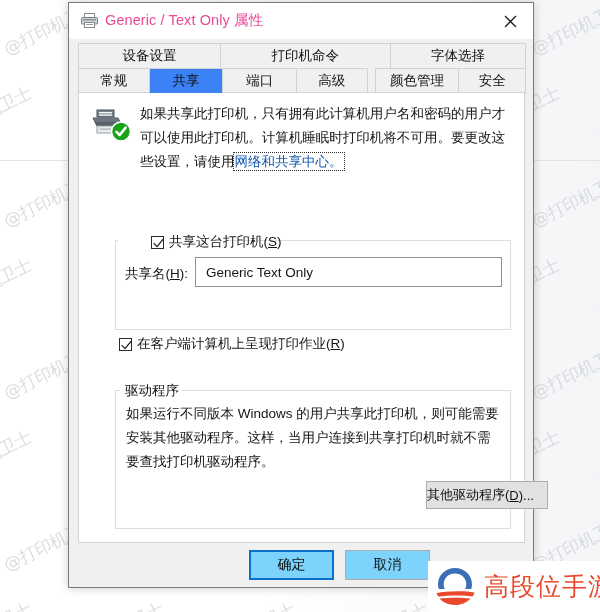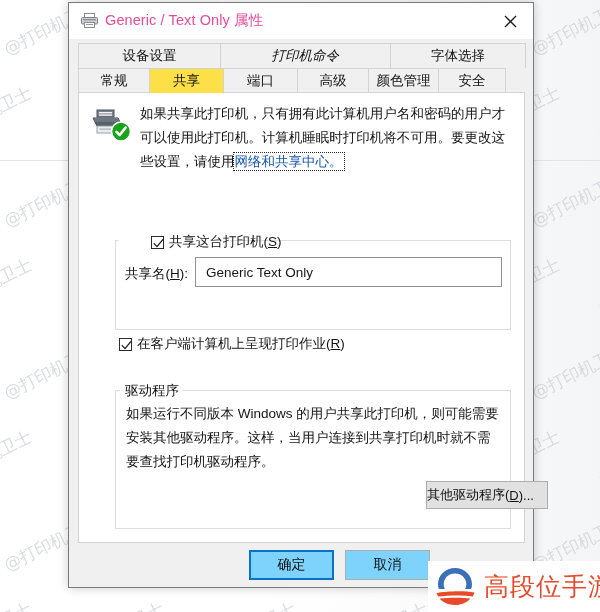--- a/index.html
+++ b/index.html
@@ -111,21 +111,21 @@
     display: flex;
     align-items: center;
     justify-content: center;
     font-size: 13.5px;
     color: #121212;
     box-sizing: border-box;
     cursor: default;
     white-space: nowrap;
   }
   .tab.selected {
-    background: #fde047;
+    background: #3b82f6;
     border-color: #d3d3d3;
     position: relative;
     z-index: 3;
   }
   #tab-row-top .tab { height: 25px; }
   #tab-row-bottom { margin-top: 0; }
   #tab-row-bottom .tab { height: 26px; border-bottom: 1px solid #d3d3d3; }
   #tab-row-bottom .tab.selected { border-bottom-color: #ffffff; }
 
   
@@ -438,41 +438,41 @@
         <line x1="12" y1="1" x2="1" y2="12" stroke="#1a1a1a" stroke-width="1.25"></line>
       </svg>
     </div>
   </div>
 
   <div id="tab-area">
     <div class="tab-row" id="tab-row-top">
         <div class="tab" style="width: 152px;">
           <span>设备设置</span>
         </div>
-        <div class="tab" style="width: 182px; font-style: italic;">
+        <div class="tab" style="width: 182px;">
           <span>打印机命令</span>
         </div>
         <div class="tab" style="width: 145px;">
           <span>字体选择</span>
         </div>
       </div>
     <div class="tab-row" id="tab-row-bottom">
         <div class="tab" style="width: 72px;">
           <span>常规</span>
         </div>
         <div class="tab selected" style="width: 75px;">
           <span>共享</span>
         </div>
         <div class="tab" style="width: 75px;">
           <span>端口</span>
         </div>
         <div class="tab" style="width: 72px;">
           <span>高级</span>
         </div>
-        <div class="tab" style="width: 71px;">
+        <div class="tab" style="width: 85px; margin-left: 8px;">
           <span>颜色管理</span>
         </div>
         <div class="tab" style="width: 68px;">
           <span>安全</span>
         </div>
       </div>
   </div>
 
   <div id="content-panel">
 

